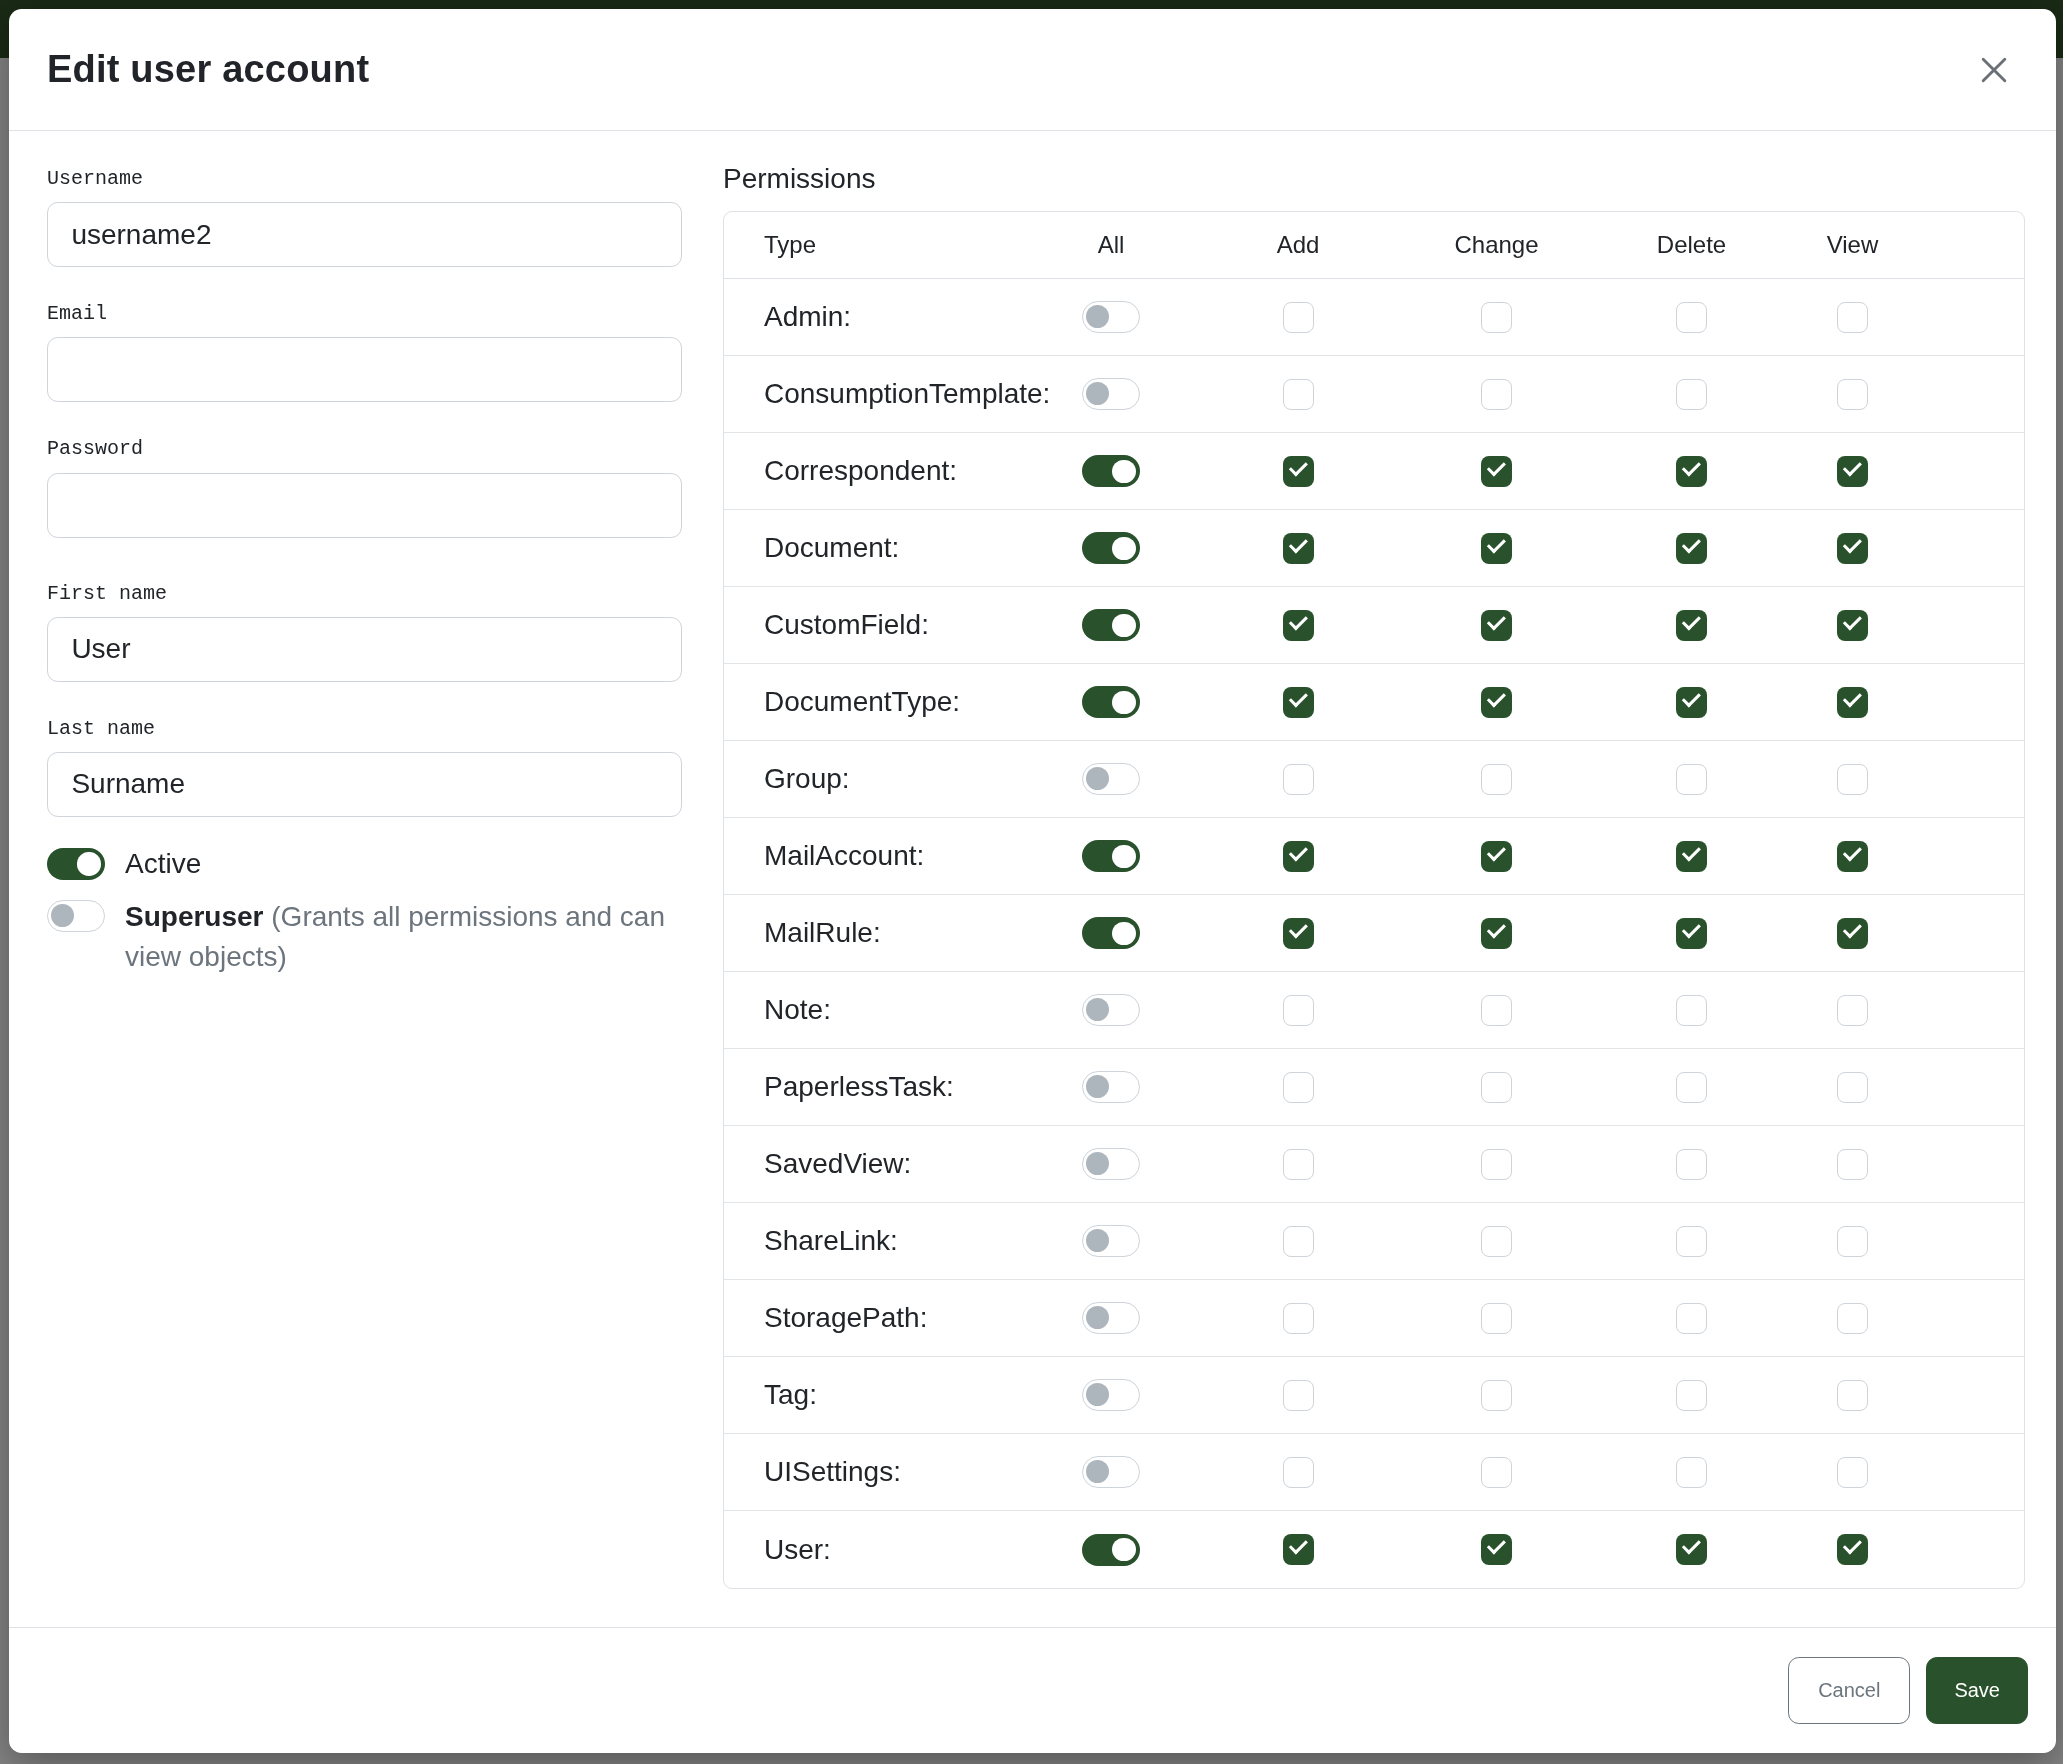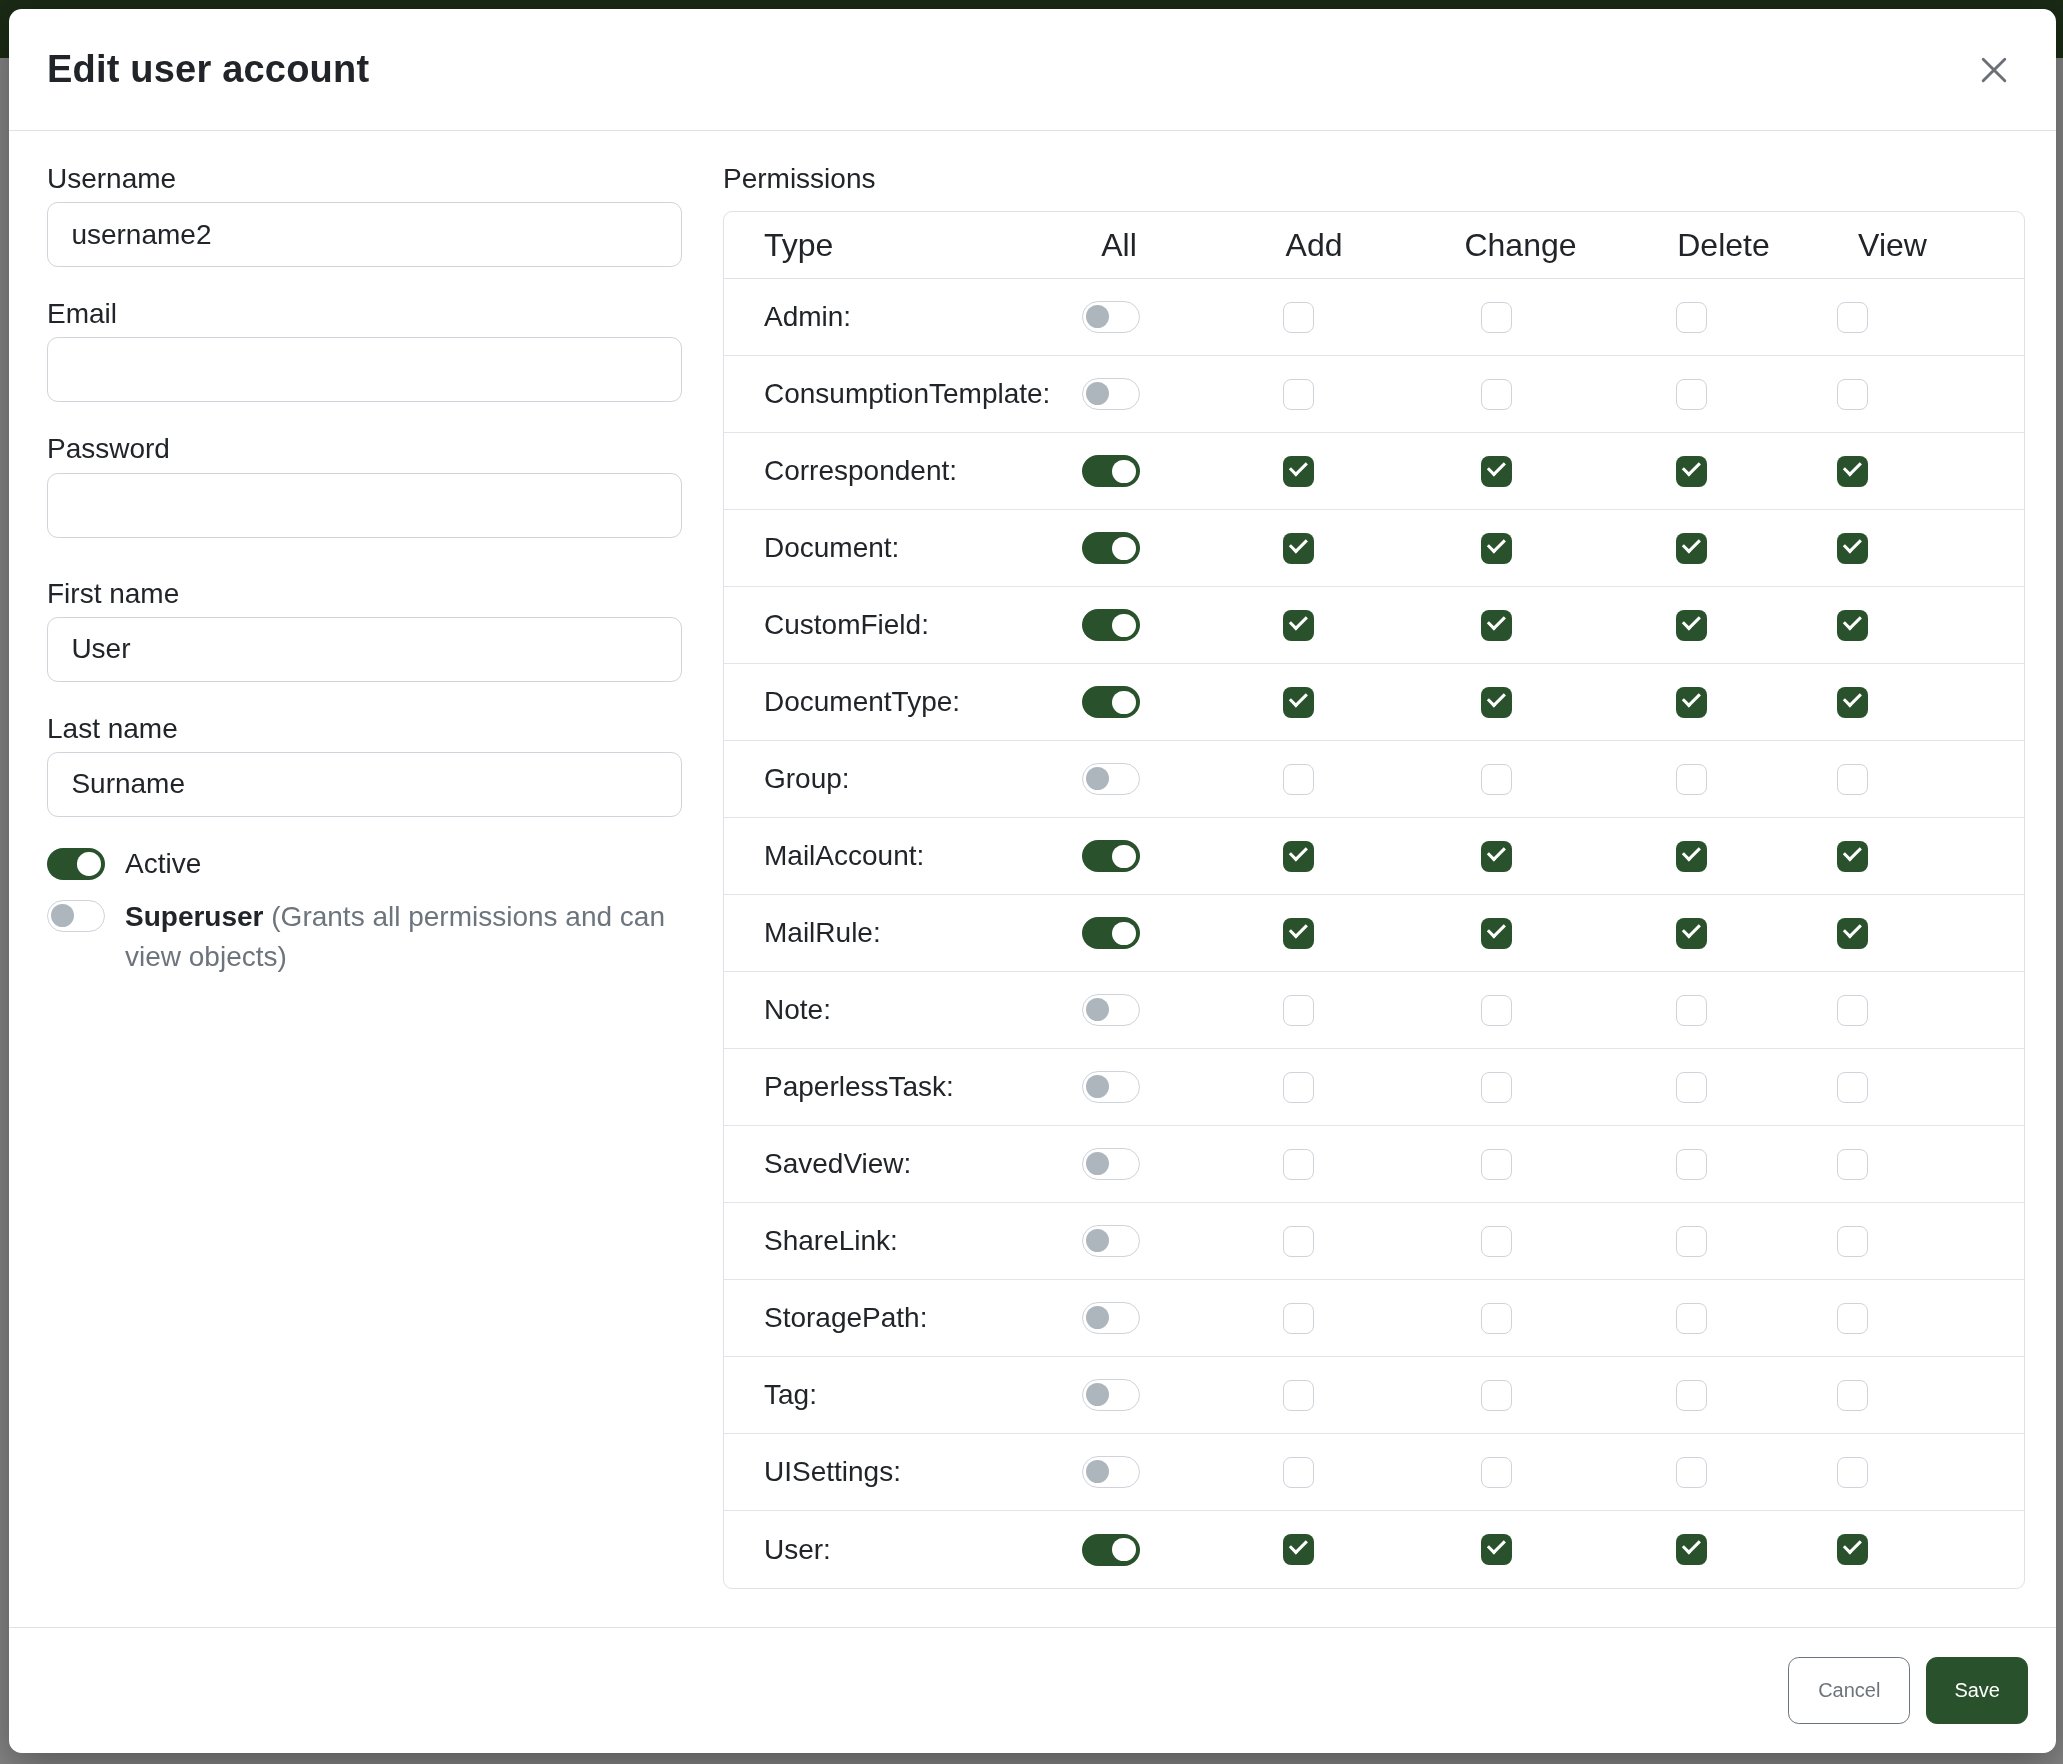--- a/index.html
+++ b/index.html
@@ -30,21 +30,21 @@
   .modal-title{font-size:38px;font-weight:700;letter-spacing:0.2px;}
   .btn-close{
     width:49px;height:49px;border:none;background:transparent;cursor:pointer;
     display:flex;align-items:center;justify-content:center;padding:0;
   }
   .modal-body{flex:1;display:flex;padding:32px 31px 0 38px;gap:41px;overflow:hidden;}
   .col-left{width:635px;flex:0 0 635px;}
   .col-right{flex:1;}
 
   .fgroup{margin-bottom:31px;}
-  .flabel{display:block;font-size:28px;margin-bottom:7.2px;line-height:32px;}
+  .flabel{display:block;font-size:20px;margin-bottom:7.2px;line-height:32px;font-family:Liberation Mono, monospace;}
   .finput{
     width:100%;height:65px;border:1.8px solid var(--border);border-radius:10.8px;
     font-size:28px;color:var(--text);padding:0 23.4px;outline:none;background:#fff;
     font-family:"Liberation Sans","DejaVu Sans",sans-serif;
   }
   .fgroup.fn{margin-top:40px;}
 
   .switch{width:58px;height:32px;border-radius:16px;position:relative;flex:0 0 58px;cursor:pointer;}
   .switch.off{background:#fff;border:1.8px solid var(--border);}
   .switch.off .knob{position:absolute;left:2.7px;top:2.7px;width:23.4px;height:23.4px;border-radius:50%;background:#adb5bd;}
@@ -64,21 +64,21 @@
   }
   .caret{
     position:absolute;right:25px;top:50%;margin-top:-5.4px;
     width:0;height:0;border-left:11.7px solid transparent;border-right:11.7px solid transparent;
     border-top:13.5px solid #8a9097;
   }
 
   .perm-label{font-size:28px;line-height:32px;margin-bottom:16px;}
   .ptable{border:1.8px solid var(--divider);border-radius:9px;overflow:hidden;background:#fff;}
   .pgrid{display:grid;grid-template-columns:297px 180px 194px 203px 187px 135px 1fr;align-items:center;}
-  .phead{height:67px;border-bottom:1.8px solid var(--divider);font-size:32px;gap:8px;}
+  .phead{height:67px;border-bottom:1.8px solid var(--divider);font-size:24px;}
   .phead .hc{text-align:center;}
   .phead .h0{padding-left:40px;text-align:left;}
   .prow{height:77px;border-bottom:1.4px solid #e2e5e8;font-size:28px;}
   .prow:last-child{border-bottom:none;}
   .prow .tcell{padding-left:40px;}
   .prow .vcell, .phead .hc{justify-self:stretch;}
   .vcell{display:flex;justify-content:center;align-items:center;}
 
   .cb{width:31px;height:31px;border-radius:8px;position:relative;cursor:pointer;}
   .cb.off{background:#fff;border:1.8px solid var(--border);}

